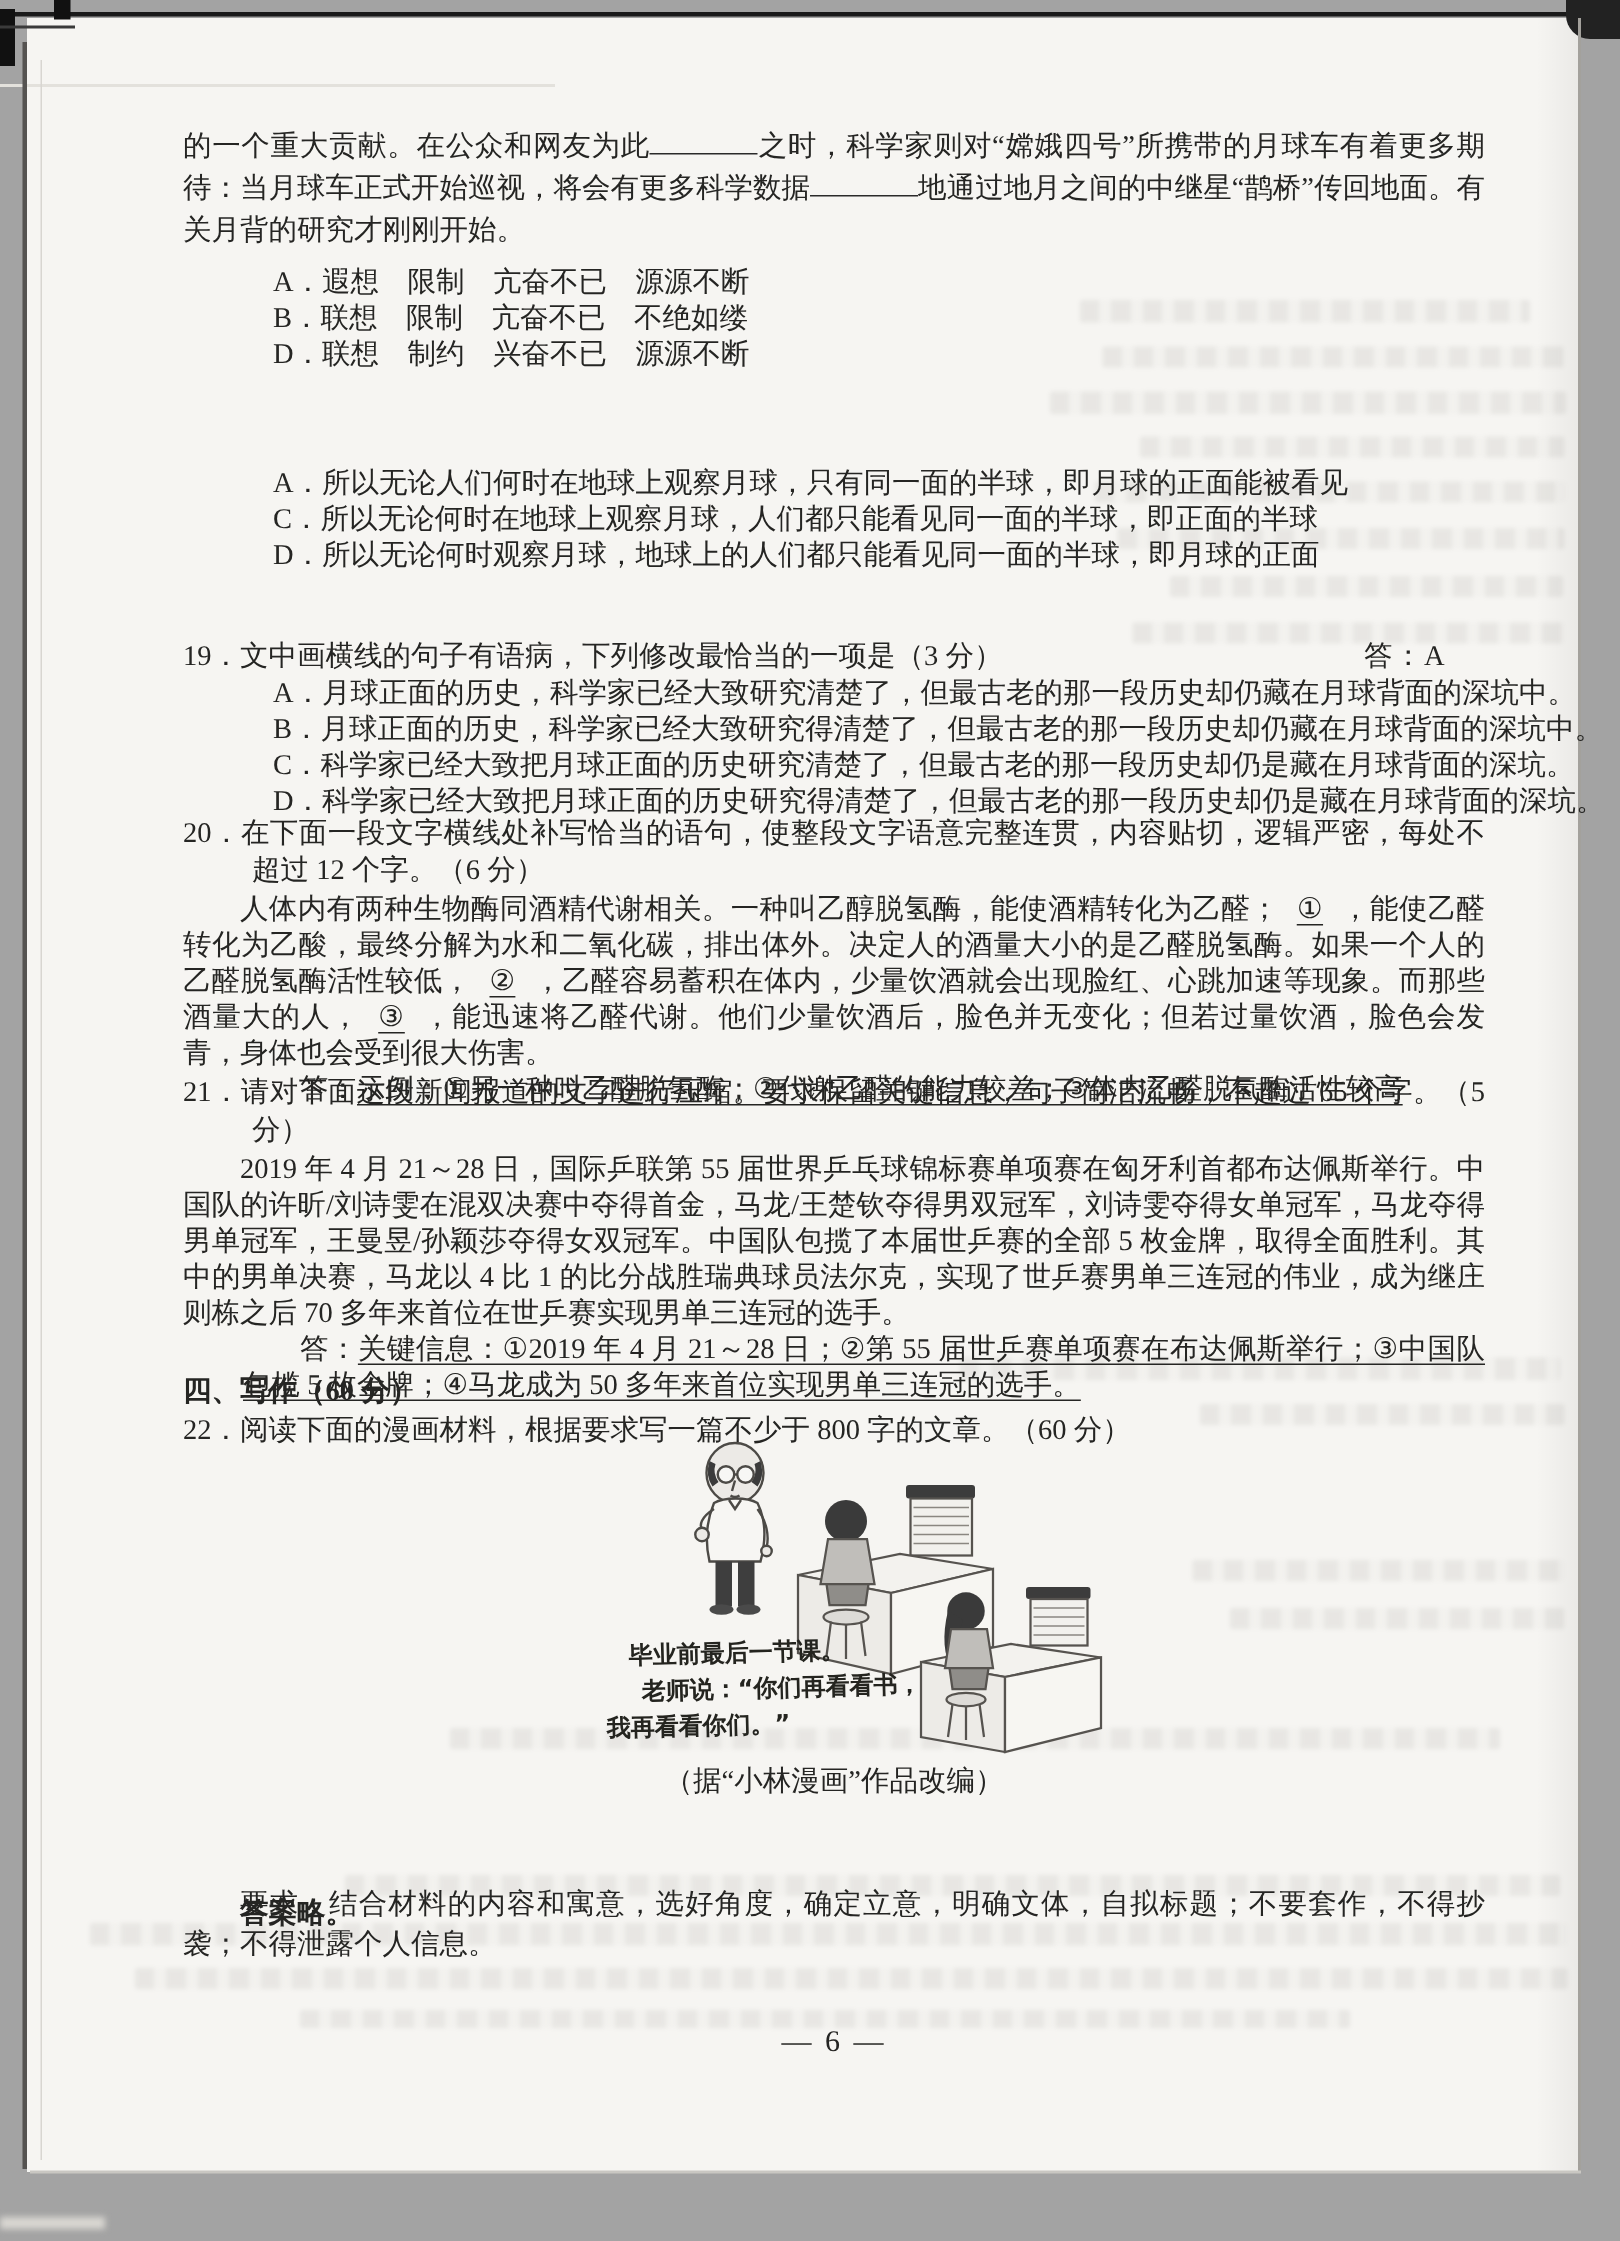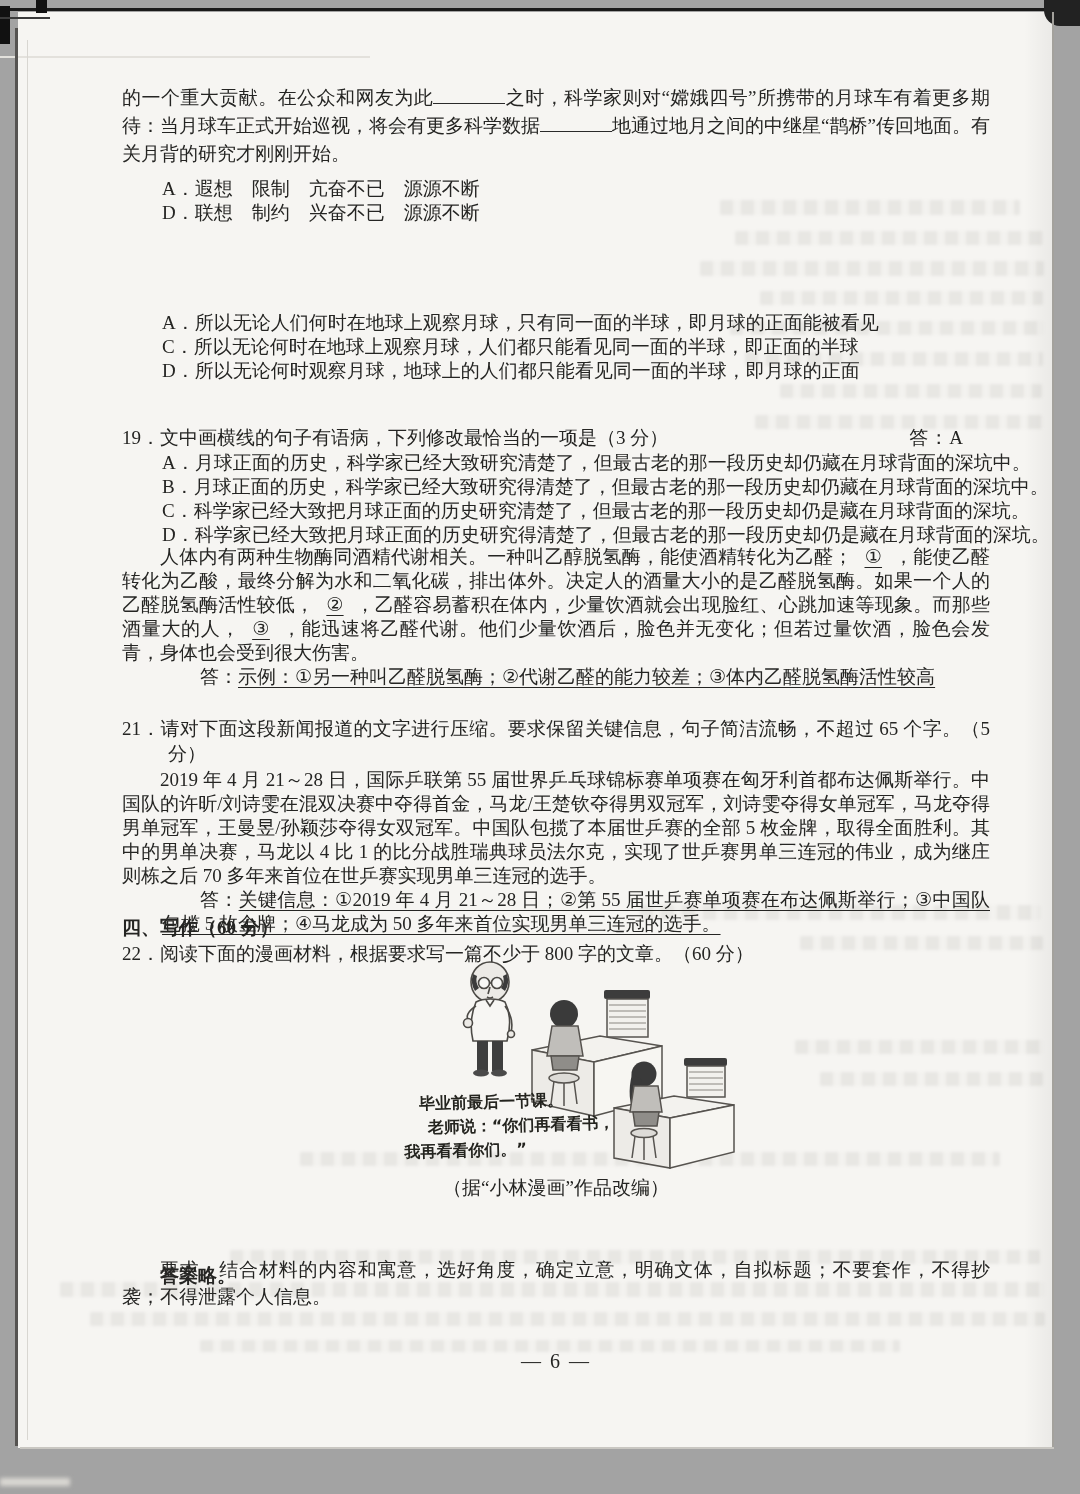--- a/index.html
+++ b/index.html
@@ -19,21 +19,21 @@
   .left-vline2{position:absolute;left:27px;top:40px;width:1px;height:1400px;background:#d8d6d1;}
   .right-vline{position:absolute;left:1052px;top:12px;width:2px;height:1436px;background:#a3a19c;}
   .bottom-edge{position:absolute;left:20px;top:1447px;width:1034px;height:2px;background:#c9c7c2;}
   .bl-smudge{position:absolute;left:0;top:1478px;width:70px;height:8px;background:#d9d7d2;filter:blur(2px);}
   .bleed{position:absolute;background:repeating-linear-gradient(90deg,rgba(118,115,109,.22) 0 13px,rgba(118,115,109,.05) 13px 21px);
          filter:blur(1.4px);border-radius:2px;opacity:.5;}
   
   .blk{position:absolute;left:122px;width:868px;font-size:19px;line-height:27px;text-align:justify;}
   .stem{position:relative;padding-left:46px;text-indent:-46px;line-height:26px;}
   .ans{position:absolute;right:26px;top:0;text-indent:0;letter-spacing:1px;}
-  .opts{margin-left:40px;}
+  .opts{margin-left:60px;}
   .opt{line-height:24px;white-space:nowrap;text-align:left;}
   .psg{margin:2px 0 0 0;text-indent:2em;line-height:24px;}
   .ansline{text-indent:2em;line-height:24px;margin-left:40px;}
   .uline{text-decoration:underline;text-underline-offset:4px;}
   .blanknum{text-decoration:underline;text-underline-offset:4px;padding:0 12px;}
   .blank{display:inline-block;width:72px;height:18px;border-bottom:1.6px solid #2a2a2a;}
   .section-title{font-weight:bold;line-height:27px;}
   .attr{text-align:center;padding-right:4px;line-height:27px;}
   .note{text-indent:2em;font-weight:bold;line-height:27px;}
   .footer{position:absolute;left:122px;top:1350px;width:868px;text-align:center;font-size:20px;letter-spacing:2px;}
@@ -78,20 +78,21 @@
   <div class="bleed" style="left:90px;top:1312px;width:955px;height:14px"></div>
   <div class="bleed" style="left:200px;top:1340px;width:700px;height:12px"></div>
 
   <div class="blk" style="top:84px;line-height:28px">
     <span>的一个重大贡献。在公众和网友为此</span><span class="blank"></span><span>之时，科学家则对“嫦娥四号”所携带的月球车有着更多期待：当月球车正式开始巡视，将会有更多科学数据</span><span class="blank"></span><span>地通过地月之间的中继星“鹊桥”传回地面。有关月背的研究才刚刚开始。</span>
   </div>
 
   <div class="blk" style="top:177px">
     <div class="opts">
       <div class="opt">A．遐想　限制　亢奋不已　源源不断</div>
+      <div class="opt">B．联想　限制　亢奋不已　不绝如缕</div>
       <div class="opt">D．联想　制约　兴奋不已　源源不断</div>
     </div>
   </div>
 
   <div class="blk" style="top:311px">
     <div class="opts">
       <div class="opt">A．所以无论人们何时在地球上观察月球，只有同一面的半球，即月球的正面能被看见</div>
       <div class="opt">C．所以无论何时在地球上观察月球，人们都只能看见同一面的半球，即正面的半球</div>
       <div class="opt">D．所以无论何时观察月球，地球上的人们都只能看见同一面的半球，即月球的正面</div>
     </div>
@@ -104,20 +105,23 @@
     </div>
     <div class="opts">
       <div class="opt">A．月球正面的历史，科学家已经大致研究清楚了，但最古老的那一段历史却仍藏在月球背面的深坑中。</div>
       <div class="opt">B．月球正面的历史，科学家已经大致研究得清楚了，但最古老的那一段历史却仍藏在月球背面的深坑中。</div>
       <div class="opt">C．科学家已经大致把月球正面的历史研究清楚了，但最古老的那一段历史却仍是藏在月球背面的深坑。</div>
       <div class="opt">D．科学家已经大致把月球正面的历史研究得清楚了，但最古老的那一段历史却仍是藏在月球背面的深坑。</div>
     </div>
   </div>
 
   <div class="blk" style="top:543px">
+    <div class="stem" style="line-height:25px">
+      <span>20．</span><span>在下面一段文字横线处补写恰当的语句，使整段文字语意完整连贯，内容贴切，逻辑严密，每处不超过 12 个字。（6 分）</span>
+    </div>
     <p class="psg"><span>人体内有两种生物酶同酒精代谢相关。一种叫乙醇脱氢酶，能使酒精转化为乙醛；</span><span class="blanknum">①</span><span>，能使乙醛转化为乙酸，最终分解为水和二氧化碳，排出体外。决定人的酒量大小的是乙醛脱氢酶。如果一个人的乙醛脱氢酶活性较低，</span><span class="blanknum">②</span><span>，乙醛容易蓄积在体内，少量饮酒就会出现脸红、心跳加速等现象。而那些酒量大的人，</span><span class="blanknum">③</span><span>，能迅速将乙醛代谢。他们少量饮酒后，脸色并无变化；但若过量饮酒，脸色会发青，身体也会受到很大伤害。</span></p>
     <div class="ansline">
       <span>答：</span><span class="uline">示例：①另一种叫乙醛脱氢酶；②代谢乙醛的能力较差；③体内乙醛脱氢酶活性较高</span>
     </div>
   </div>
 
   <div class="blk" style="top:716px">
     <div class="stem" style="line-height:25px">
       <span>21．</span><span>请对下面这段新闻报道的文字进行压缩。要求保留关键信息，句子简洁流畅，不超过 65 个字。（5 分）</span>
     </div>

